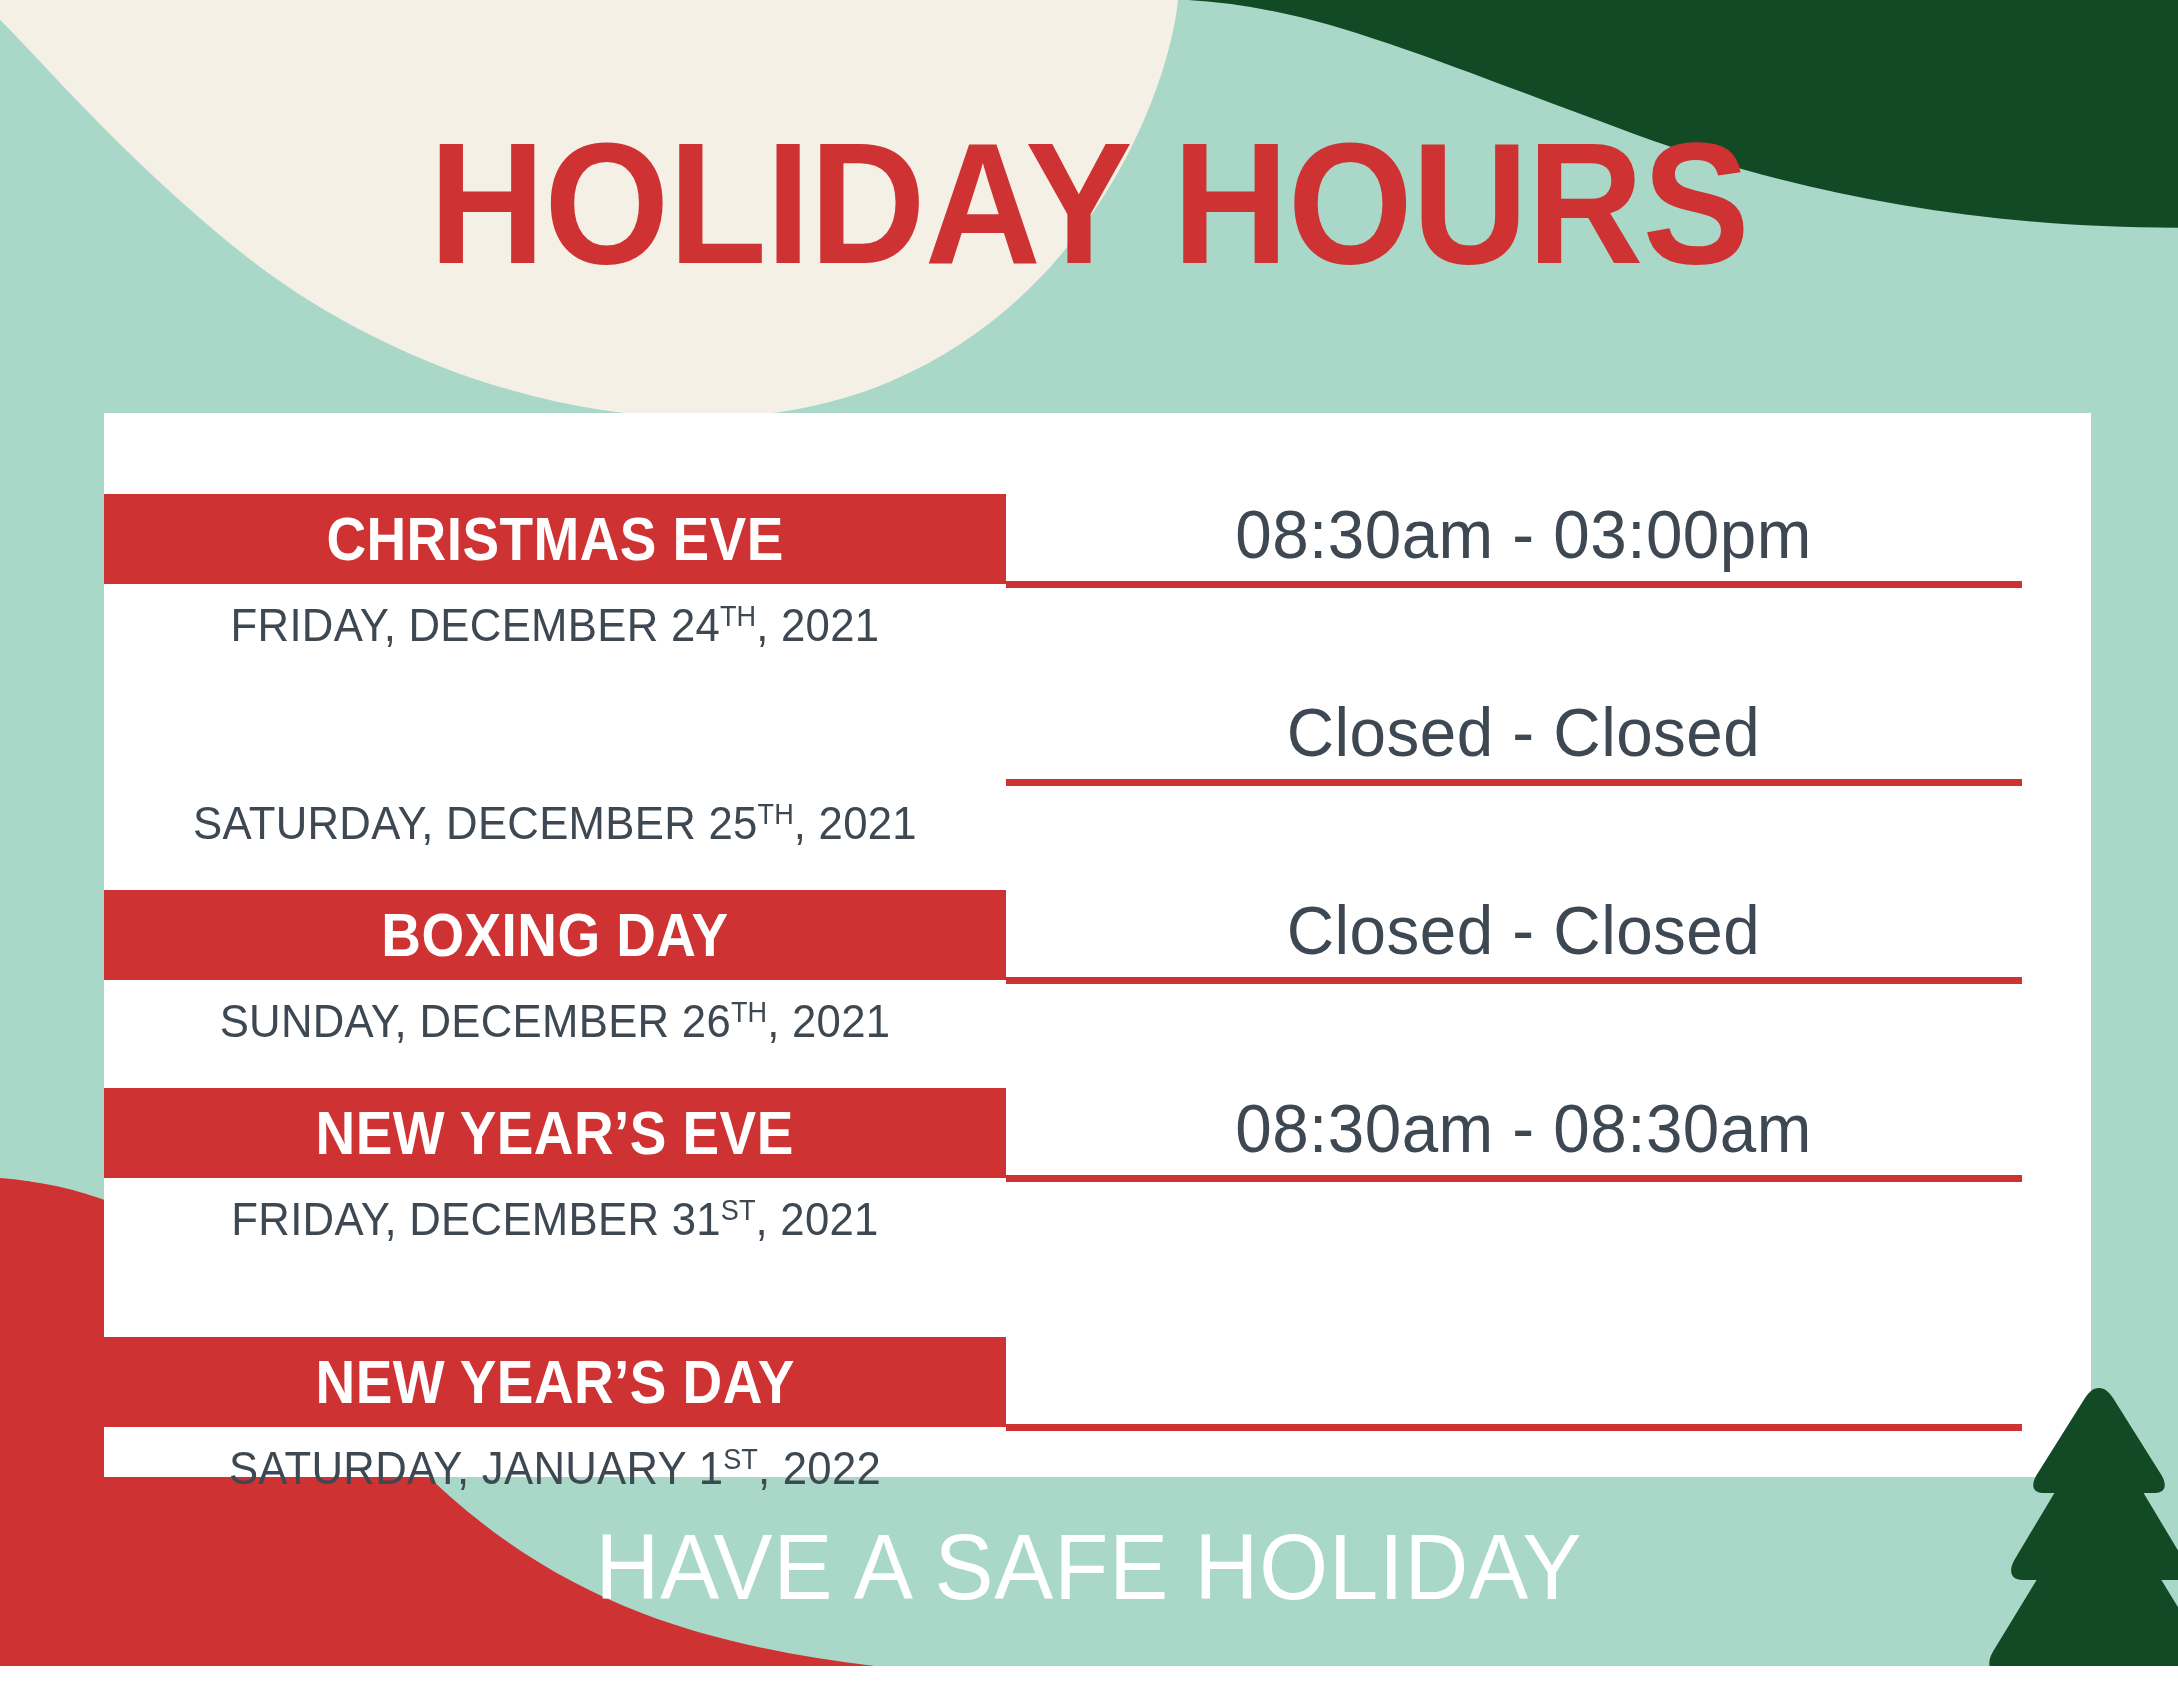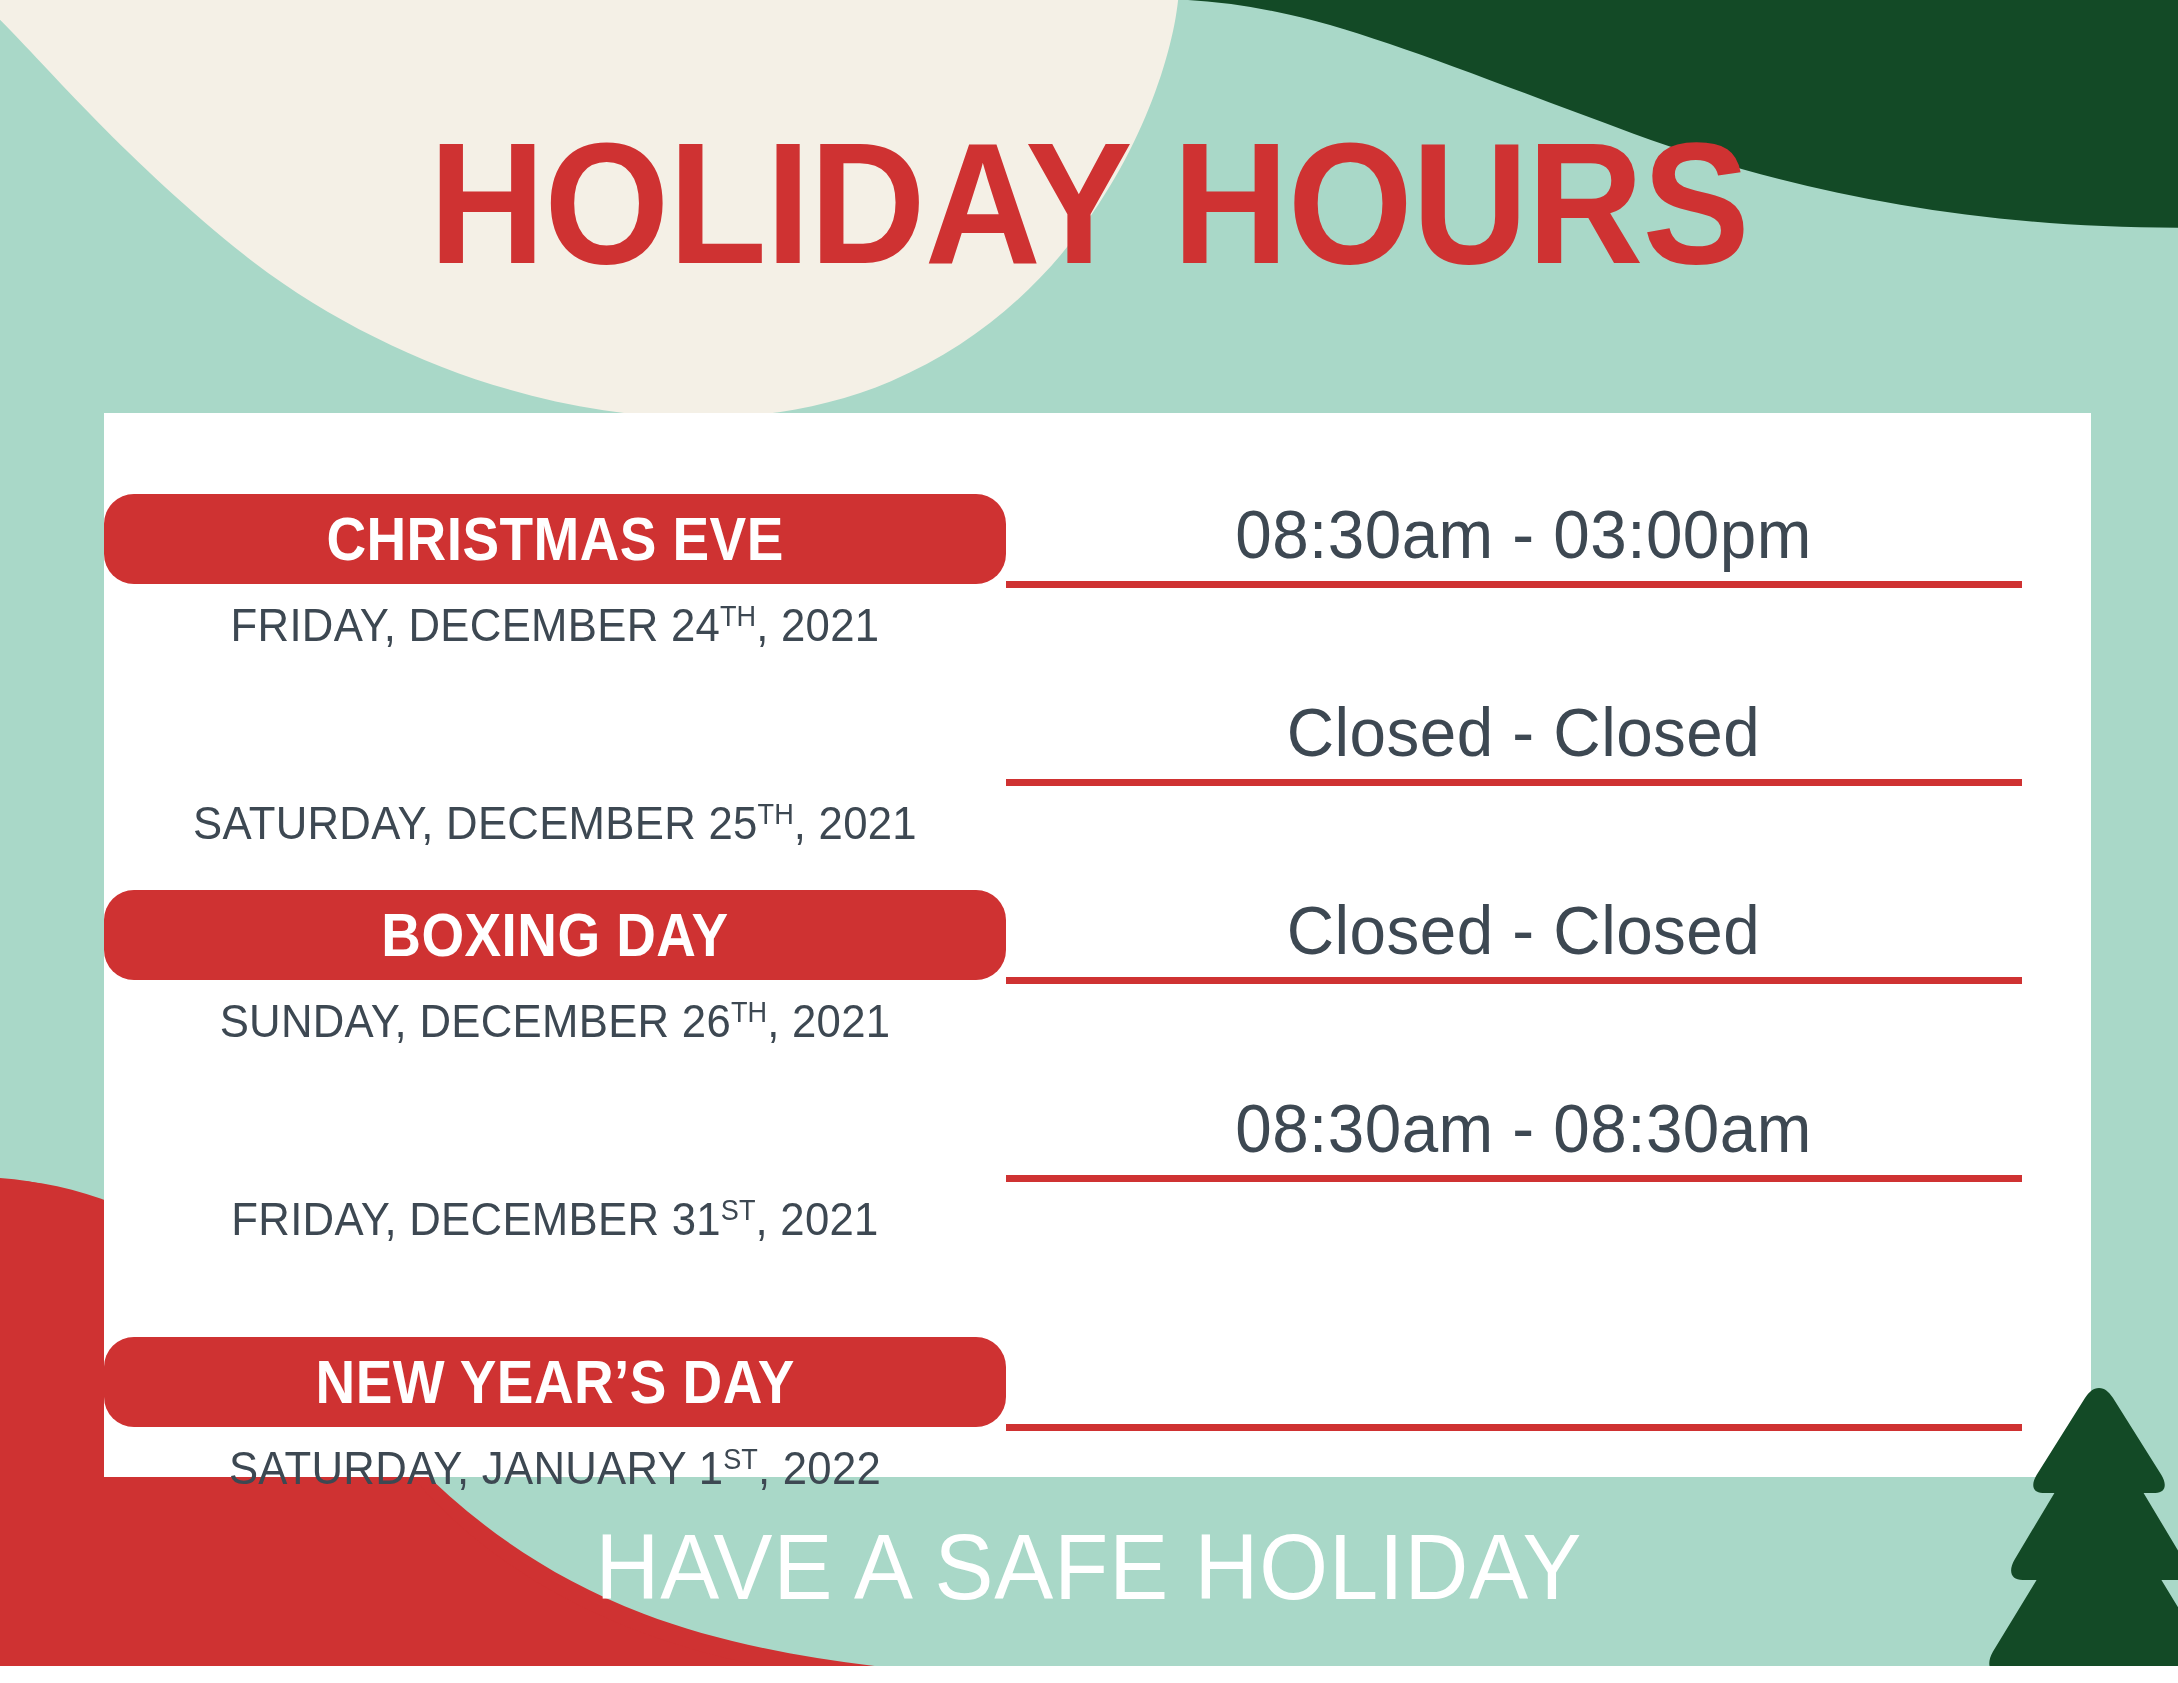--- a/index.html
+++ b/index.html
@@ -71,21 +71,20 @@
     left: 0;
     top: 0;
     width: 902px;
     height: 90px;
     background: #cf3232;
     display: flex;
     align-items: center;
     justify-content: center;
     box-sizing: border-box;
     padding: 0 26px 0 26px;
-    border-radius: 30px;
   }
   .chip-label {
     color: #ffffff;
     font-family: "Liberation Sans", sans-serif;
     font-weight: bold;
     font-size: 61px;
     line-height: 61px;
     letter-spacing: 0.5px;
     transform: scaleX(0.90);
     transform-origin: 50% 50%;
@@ -213,20 +212,23 @@
         <span class="chip-label">BOXING DAY</span>
       </div>
       <div class="date"><span>SUNDAY, DECEMBER 26</span><sup>TH</sup><span>, 2021</span></div>
       <div class="hours-wrap">
         <div class="hours">Closed - Closed</div>
       </div>
       <div class="rule"></div>
     </div>
 
     <div class="row r3">
+      <div class="chip">
+        <span class="chip-label">NEW YEAR’S EVE</span>
+      </div>
       <div class="date"><span>FRIDAY, DECEMBER 31</span><sup>ST</sup><span>, 2021</span></div>
       <div class="hours-wrap">
         <div class="hours">08:30am - 08:30am</div>
       </div>
       <div class="rule"></div>
     </div>
 
     <div class="row r4">
       <div class="chip">
         <span class="chip-label">NEW YEAR’S DAY</span>

